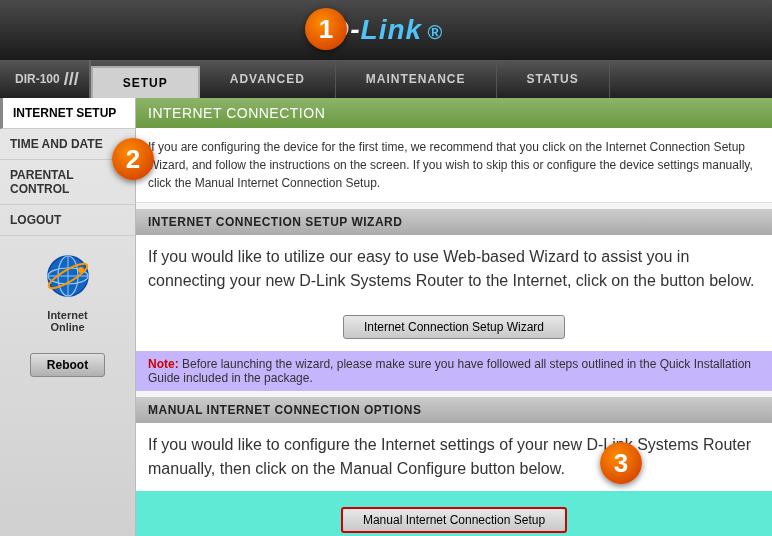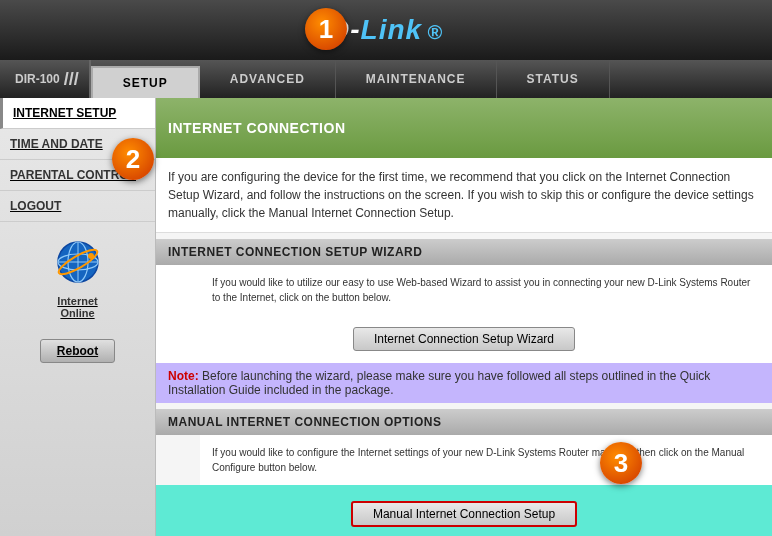--- a/index.html
+++ b/index.html
@@ -89,25 +89,24 @@
     }
 
     
     .main {
       display: flex;
       height: 438px;
     }
 
     
     .sidebar {
-      width: 156px;
+      width: 136px;
       background: linear-gradient(180deg, #e8e8e8 0%, #d0d0d0 100%);
       border-right: 1px solid #bbb;
       flex-shrink: 0;
-      text-decoration: underline;
     }
     .sidebar-item {
       padding: 8px 10px;
       font-size: 12px;
       font-weight: bold;
       color: #333;
       border-bottom: 1px solid #ccc;
       cursor: pointer;
       text-transform: uppercase;
     }
@@ -146,23 +145,23 @@
     .content {
       flex: 1;
       padding: 0;
       overflow-y: auto;
       background: #f5f5f5;
     }
 
     
     .section-header {
       background: linear-gradient(180deg, #8db36a, #6a9a40);
-      padding: 22px 12px;
+      padding: 7px 12px;
       font-size: 14px;
-      font-weight: bold;
+      font-weight: normal;
       color: white;
       text-transform: uppercase;
       letter-spacing: 0.5px;
     }
 
     .section-body {
       background: white;
       padding: 10px 12px;
       border-bottom: 1px solid #ddd;
       line-height: 1.5;
@@ -178,25 +177,24 @@
       background: linear-gradient(180deg, #ccc 0%, #aaa 100%);
       padding: 6px 12px;
       font-size: 12px;
       font-weight: bold;
       text-transform: uppercase;
       color: #222;
       letter-spacing: 0.5px;
     }
     .wizard-body {
       padding: 10px 12px;
-      font-size: 10px;
+      font-size: 16px;
       color: #333;
       line-height: 1.5;
       background: white;
-      margin-left: 44px;
     }
     .wizard-btn {
       display: block;
       margin: 8px auto;
       padding: 4px 20px;
       background: linear-gradient(180deg, #e8e8e8, #c8c8c8);
       border: 1px solid #888;
       border-radius: 3px;
       font-size: 12px;
       cursor: pointer;

